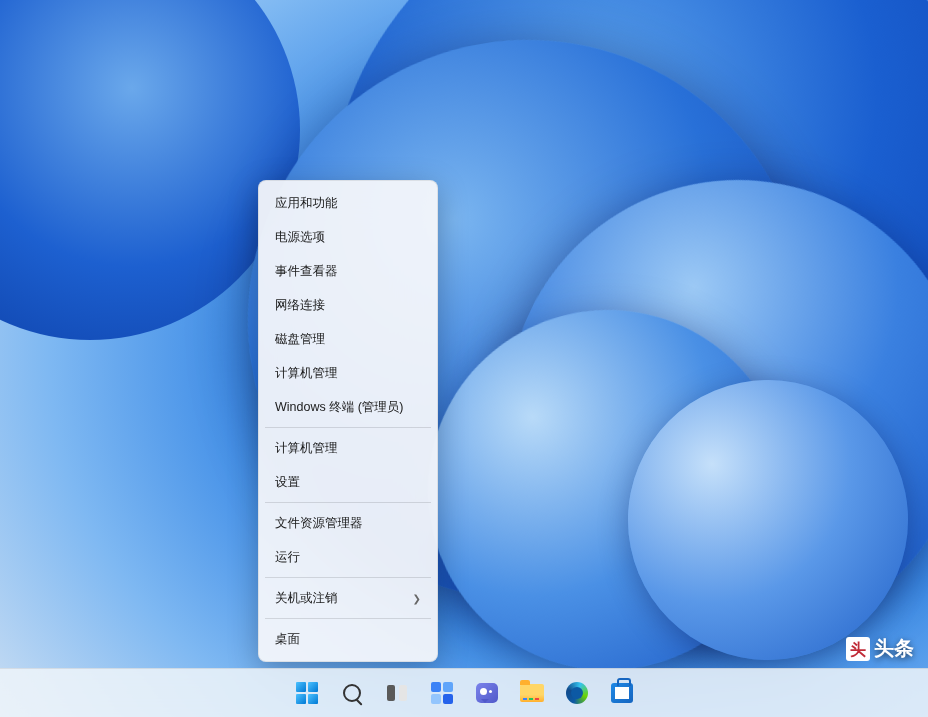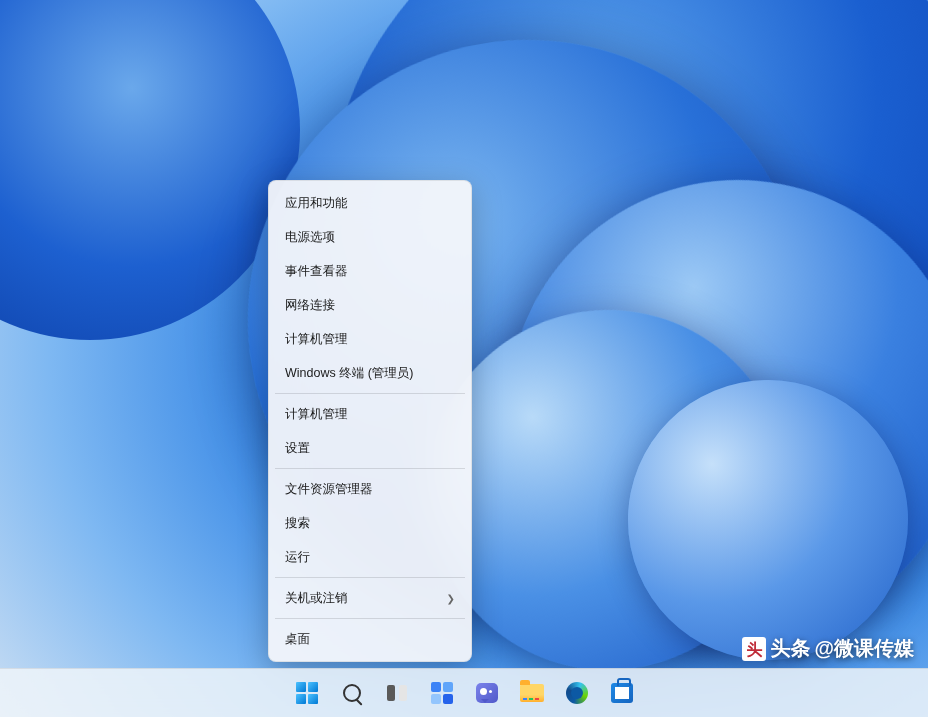--- a/index.html
+++ b/index.html
@@ -27,23 +27,23 @@
     .p1 { width: 680px; height: 680px; background: radial-gradient(circle at 35% 35%, #5ba3ed 0%, #1a5fd0 45%, #0838a8 100%); top: -120px; right: -80px; transform: rotate(15deg); }
     .p2 { width: 560px; height: 560px; background: radial-gradient(circle at 40% 30%, #7ab5f0 0%, #2870d8 50%, #0d44b5 100%); top: 40px; right: 120px; transform: rotate(-10deg); box-shadow: 0 10px 60px rgba(0,0,50,0.4); }
     .p3 { width: 460px; height: 460px; background: radial-gradient(circle at 30% 30%, #9cc9f5 0%, #3a80e0 45%, #1250c0 100%); top: 180px; right: -40px; transform: rotate(25deg); box-shadow: 0 10px 50px rgba(0,0,50,0.4); }
     .p4 { width: 360px; height: 360px; background: radial-gradient(circle at 35% 25%, #b8daf8 0%, #4a90e5 50%, #1a58c5 100%); top: 310px; right: 140px; transform: rotate(-15deg); box-shadow: 0 8px 40px rgba(0,0,50,0.35); }
     .p5 { width: 280px; height: 280px; background: radial-gradient(circle at 30% 30%, #c5e0fa 0%, #5a98e8 50%, #2060c8 100%); top: 380px; right: 20px; box-shadow: 0 6px 30px rgba(0,0,50,0.3); }
     .p6 { width: 420px; height: 420px; background: radial-gradient(circle at 60% 40%, #6aa8eb 0%, #1d60d0 50%, #0a3aa0 100%); top: -80px; left: -120px; }
 
     
     .context-menu {
       position: absolute;
-      left: 268px;
+      left: 258px;
       bottom: 55px;
-      width: 204px;
+      width: 180px;
       background: rgba(248, 249, 251, 0.92);
       backdrop-filter: blur(20px);
       border-radius: 8px;
       border: 1px solid rgba(0,0,0,0.08);
       box-shadow: 0 8px 30px rgba(0,0,0,0.25);
       padding: 5px;
       font-size: 12.5px;
       color: #1a1a1a;
     }
     .menu-item {
@@ -155,57 +155,56 @@
   <div class="menu-item">
       <span>电源选项</span>
     </div>
   <div class="menu-item">
       <span>事件查看器</span>
     </div>
   <div class="menu-item">
       <span>网络连接</span>
     </div>
   <div class="menu-item">
+      <span>磁盘管理</span>
+    </div>
+  <div class="menu-item">
       <span>计算机管理</span>
     </div>
   <div class="menu-item">
       <span>Windows 终端 (管理员)</span>
     </div>
   <div class="menu-sep"></div>
   <div class="menu-item">
       <span>计算机管理</span>
     </div>
   <div class="menu-item">
       <span>设置</span>
     </div>
   <div class="menu-sep"></div>
   <div class="menu-item">
       <span>文件资源管理器</span>
-    </div>
-  <div class="menu-item">
-      <span>搜索</span>
     </div>
   <div class="menu-item">
       <span>运行</span>
     </div>
   <div class="menu-sep"></div>
   <div class="menu-item">
     <span>关机或注销</span>
     <span class="chevron">❯</span>
   </div>
   <div class="menu-sep"></div>
   <div class="menu-item">
       <span>桌面</span>
     </div>
 </div>
 
 <div class="watermark">
   <span class="wm-icon">头</span>
   <span>头条</span>
-  <span>@微课传媒</span>
 </div>
 
 <div class="taskbar">
   <div class="tbtn">
     <div class="win-logo">
         <div></div>
         <div></div>
         <div></div>
         <div></div>
       </div>

